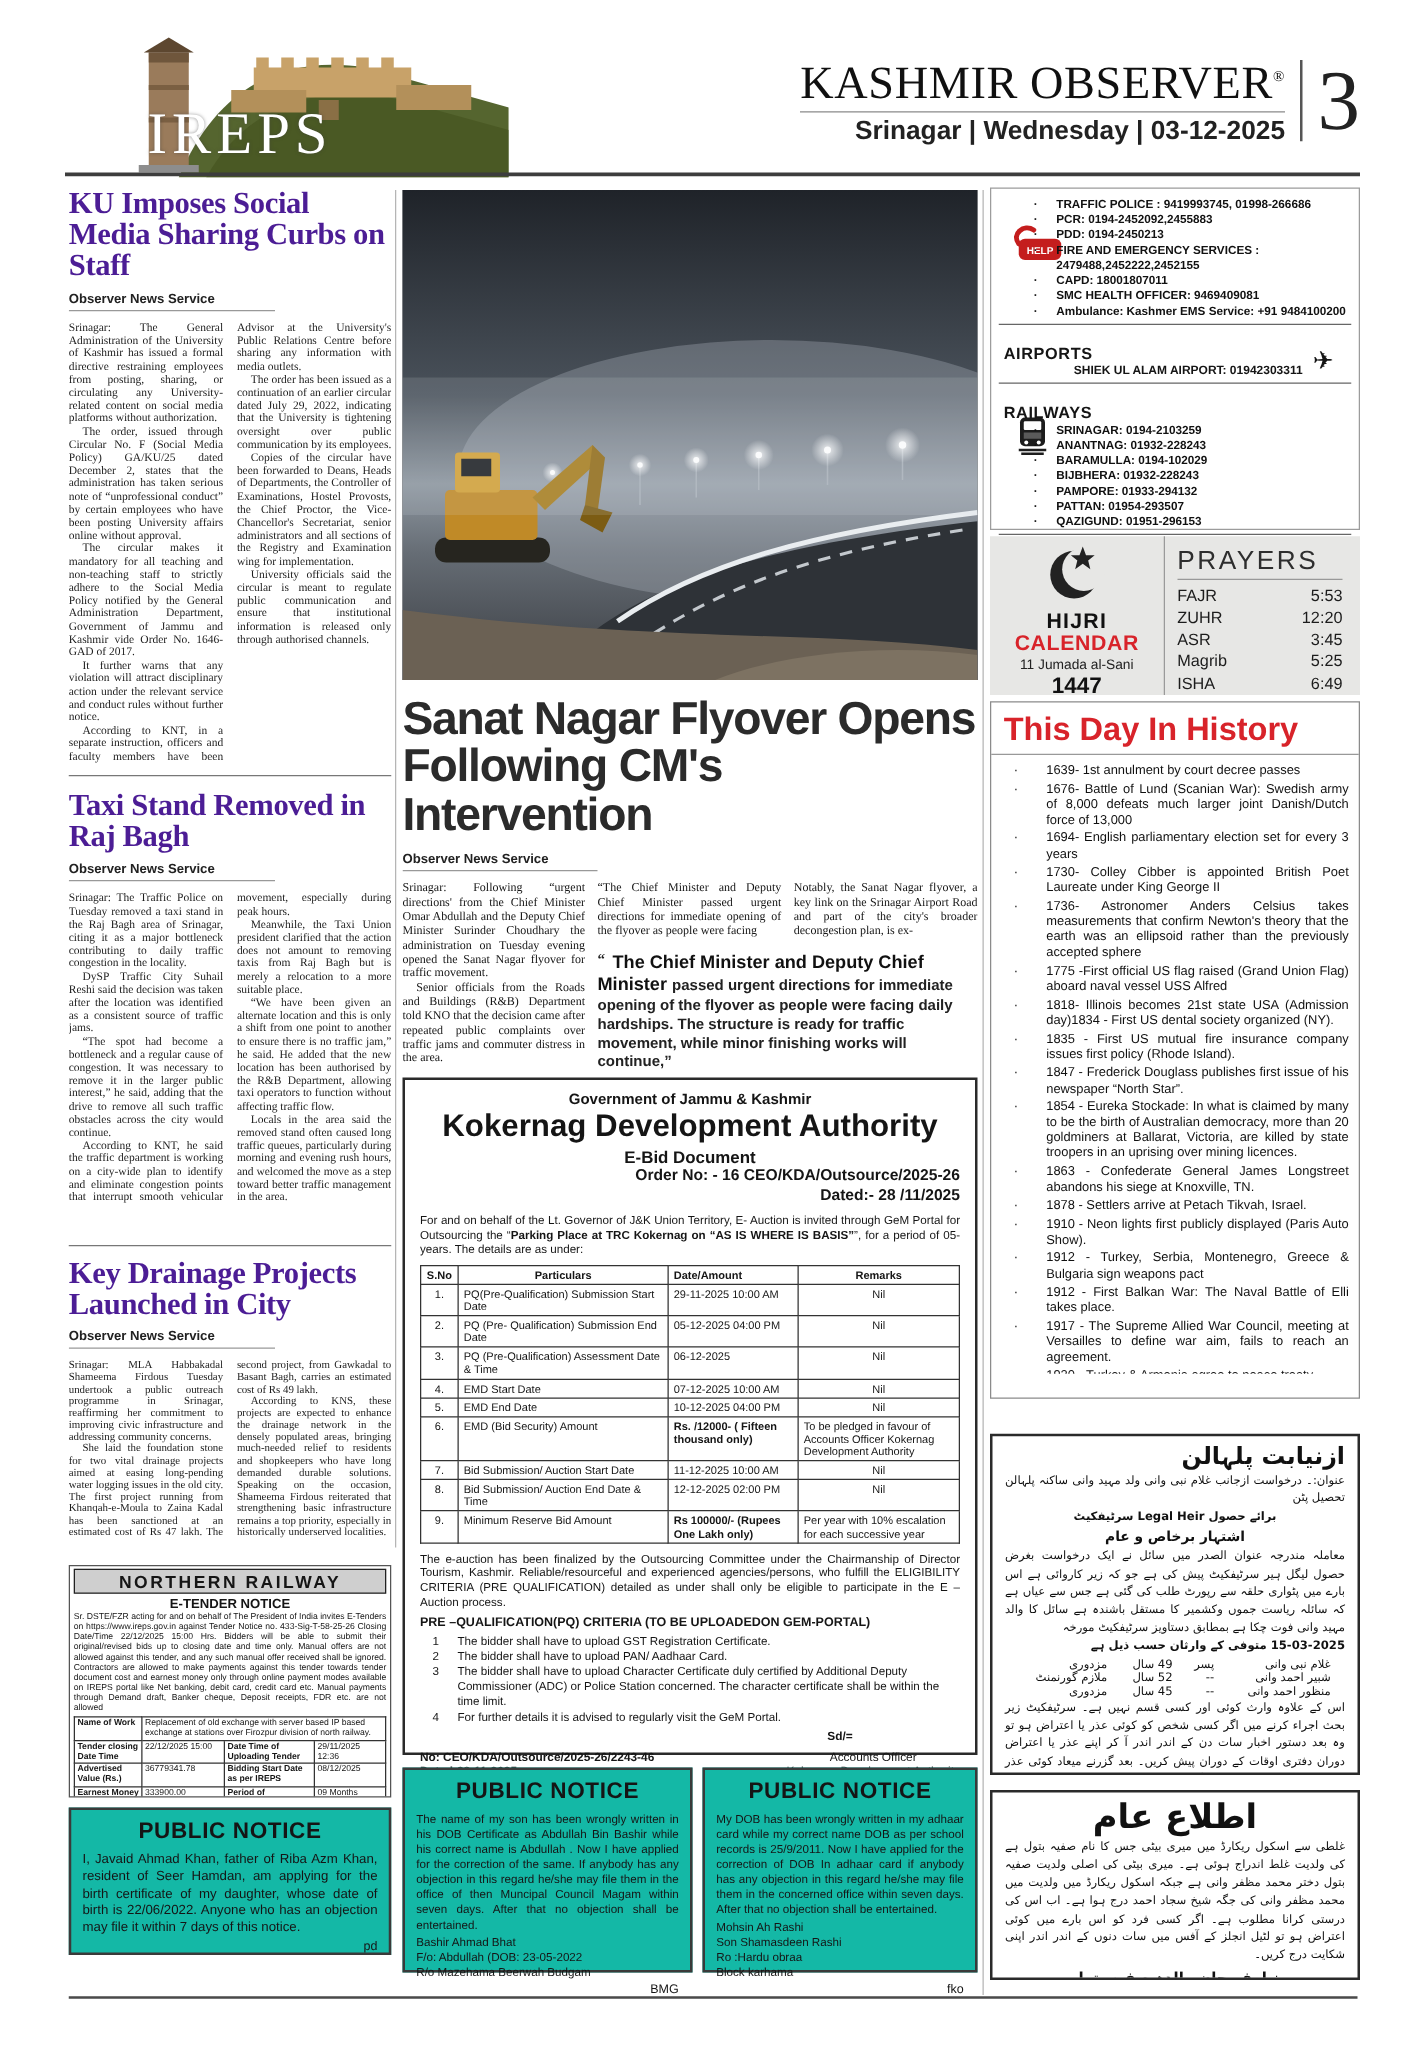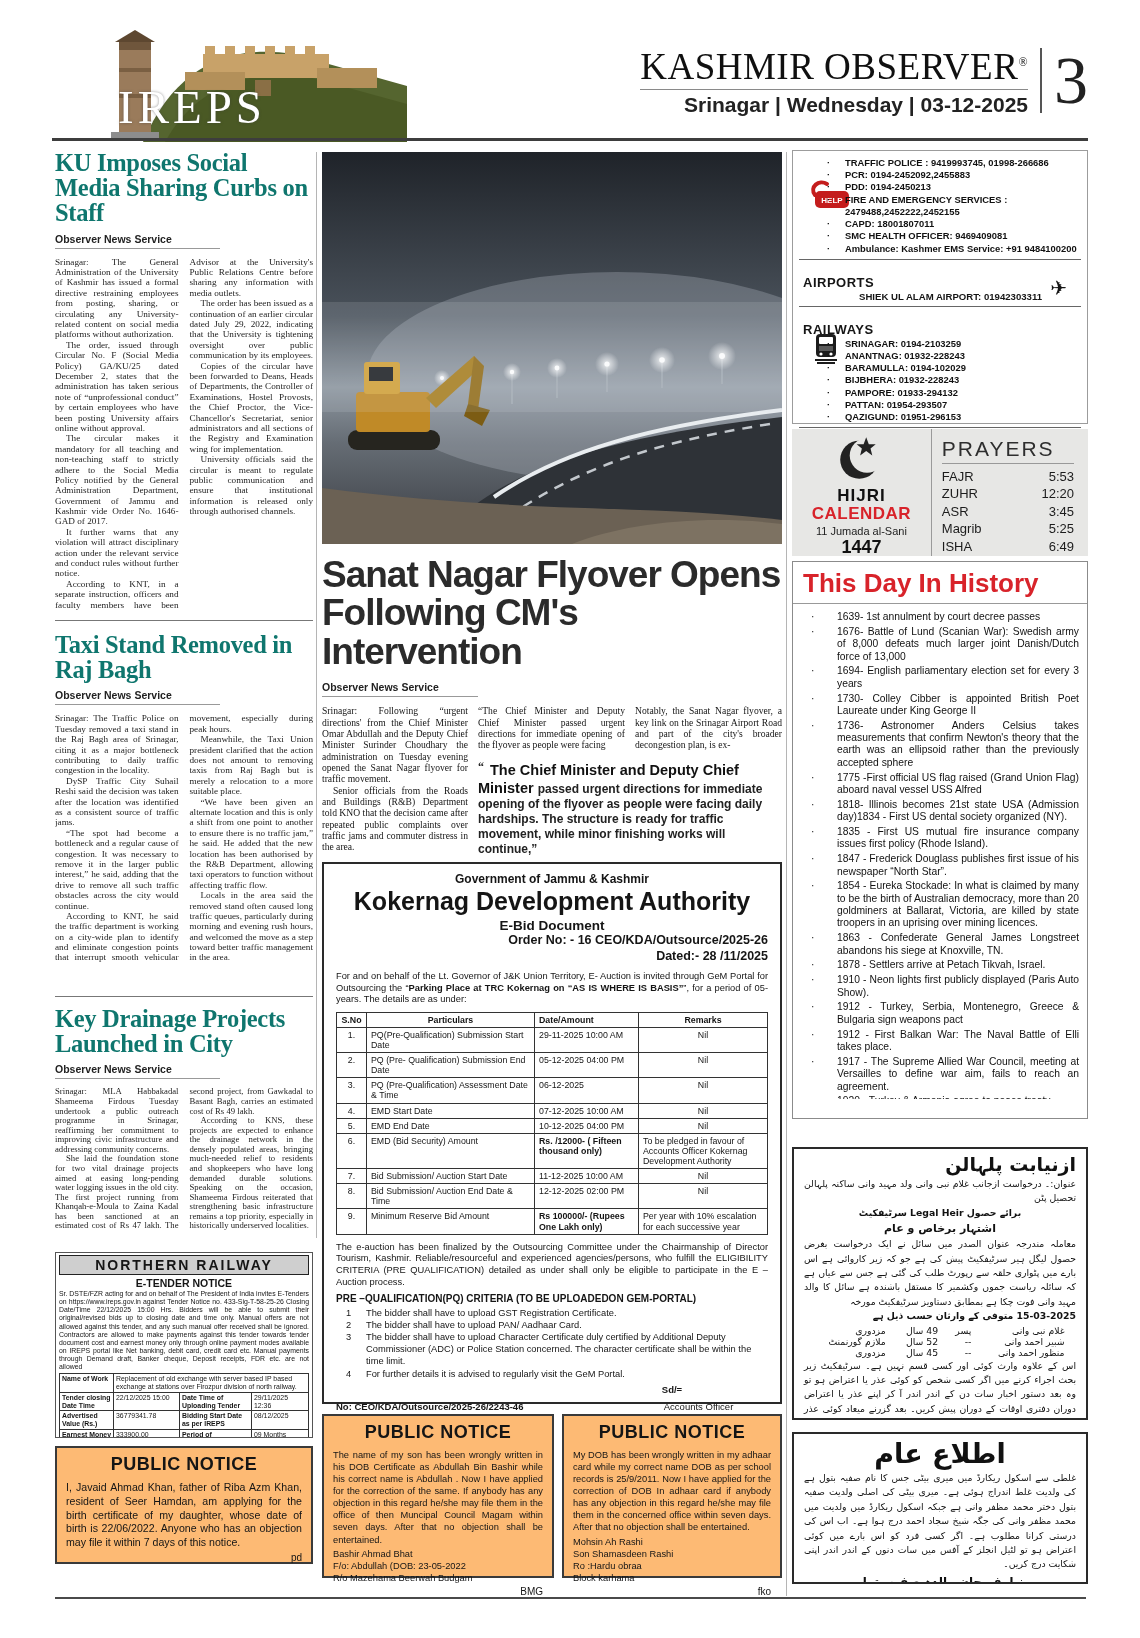--- a/index.html
+++ b/index.html
@@ -21,21 +21,21 @@
   .mast-date{font-family:"Liberation Sans",sans-serif;font-weight:bold;font-size:21px;color:#222;}
   .mast-num{font-size:68px;line-height:.95;padding-left:12px;margin-left:12px;border-left:2px solid #555;
             font-family:"Liberation Serif",serif;color:#222;}
 
   
   .vrule{position:absolute;width:0;border-left:1px solid #b5b5b5;}
   .artdiv{position:absolute;border-top:1px solid #777;}
   .bot-rule{position:absolute;left:55px;top:1597px;width:1031px;border-top:2px solid #4a4a4a;}
 
   
-  .art-head{font-weight:bold;font-size:24.5px;line-height:1.03;letter-spacing:-.3px;color:#0f766e;margin:0 0 7px;}
+  .art-head{font-weight:bold;font-size:24.5px;line-height:1.03;letter-spacing:-.3px;color:#4c1d95;margin:0 0 7px;}
   .byline{font-family:"Liberation Sans",sans-serif;font-weight:bold;font-size:10.5px;color:#222;
           border-bottom:1px solid #999;padding-bottom:3px;margin-bottom:8px;width:64%;}
   .art-cols{column-count:2;column-gap:11px;column-fill:auto;font-size:9.2px;line-height:1.13;
             text-align:justify;color:#1d1d1d;overflow:hidden;}
   .art-p{margin:0;}
   .art-p.ind{text-indent:11px;}
   .tight .art-cols{font-size:8.7px;line-height:1.1;}
 
   
   .headline{font-family:"Liberation Sans",sans-serif;font-weight:bold;font-size:37px;line-height:1.04;
@@ -115,21 +115,21 @@
   .rail{position:absolute;left:55px;top:1252px;width:258px;height:186px;border:1px solid #555;
         box-sizing:border-box;padding:2px 3px;font-family:"Liberation Sans",sans-serif;overflow:hidden;}
   .nr-brand{background:#cfcfcf;border:1px solid #222;text-align:center;font-weight:bold;font-size:14px;
             letter-spacing:2px;padding:1px 0;}
   .nr-title{text-align:center;font-weight:bold;font-size:10.5px;margin:2px 0 1px;}
   .nr-intro{font-size:6.9px;line-height:1.18;text-align:justify;margin:0 0 2px;}
   table.nr-t{width:100%;border-collapse:collapse;font-size:6.9px;line-height:1.12;}
   table.nr-t td{border:1px solid #333;padding:1px 2px;vertical-align:top;}
 
   
-  .pn{border:2px solid #3a3a3a;box-sizing:border-box;padding:6px 9px;font-family:"Liberation Sans",sans-serif;background:#fdba74;}
+  .pn{border:2px solid #3a3a3a;box-sizing:border-box;padding:6px 9px;font-family:"Liberation Sans",sans-serif;background:#14b8a6;}
   .pn-title{text-align:center;font-size:18px;font-weight:bold;letter-spacing:.5px;margin:0 0 6px;}
   .pn-body{font-size:10px;line-height:1.3;text-align:justify;margin:0;}
   .pn-lines{font-size:10px;line-height:1.3;margin-top:2px;}
   .pn-tag{text-align:right;font-size:10px;margin-top:2px;}
   #pn-left{position:absolute;left:55px;top:1446px;width:258px;height:118px;}
   #pn-c1{position:absolute;left:322px;top:1414px;width:232px;height:164px;}
   #pn-c2{position:absolute;left:562px;top:1414px;width:220px;height:164px;}
 
   
   .urdu{position:absolute;left:792px;width:296px;border:2px solid #2a2a2a;box-sizing:border-box;

